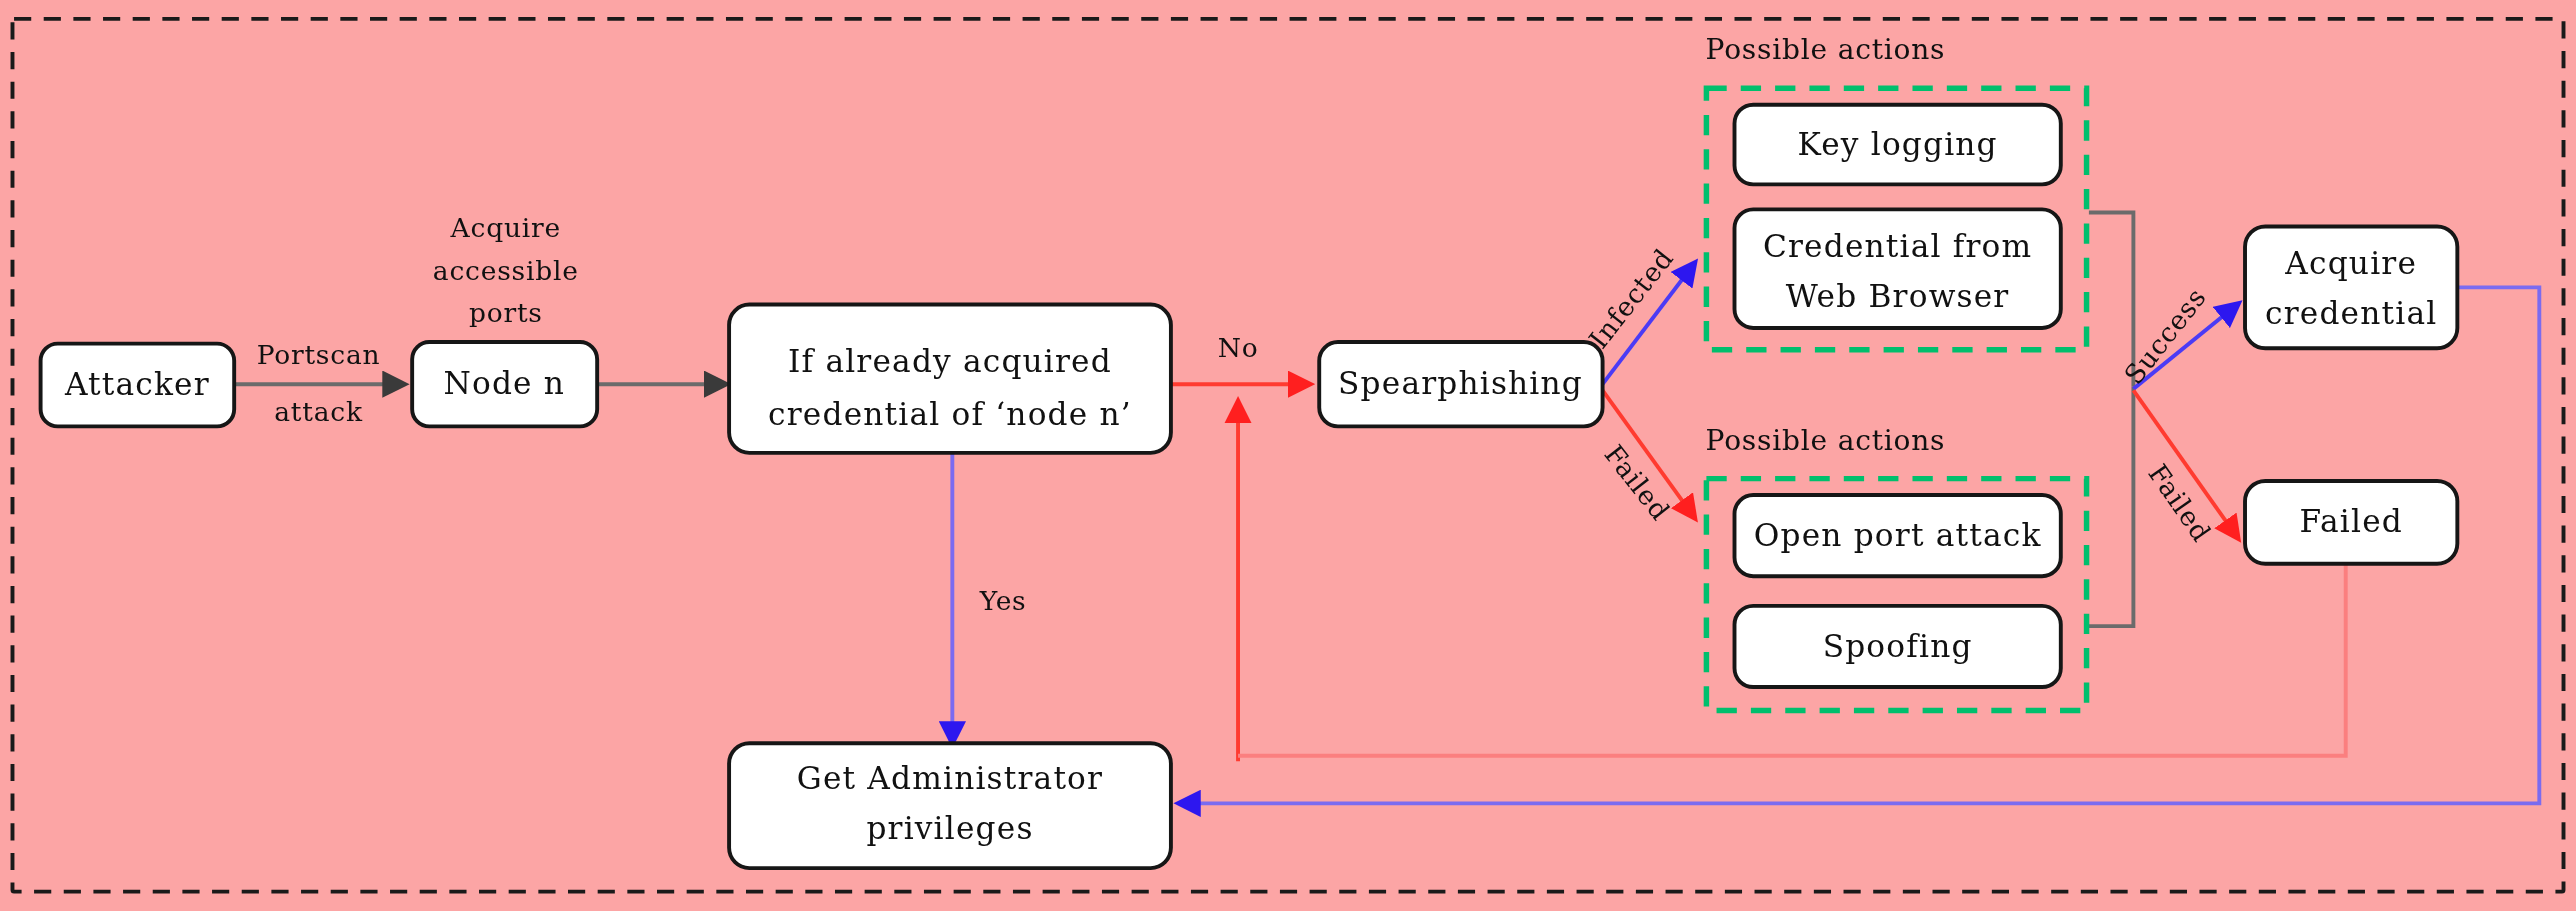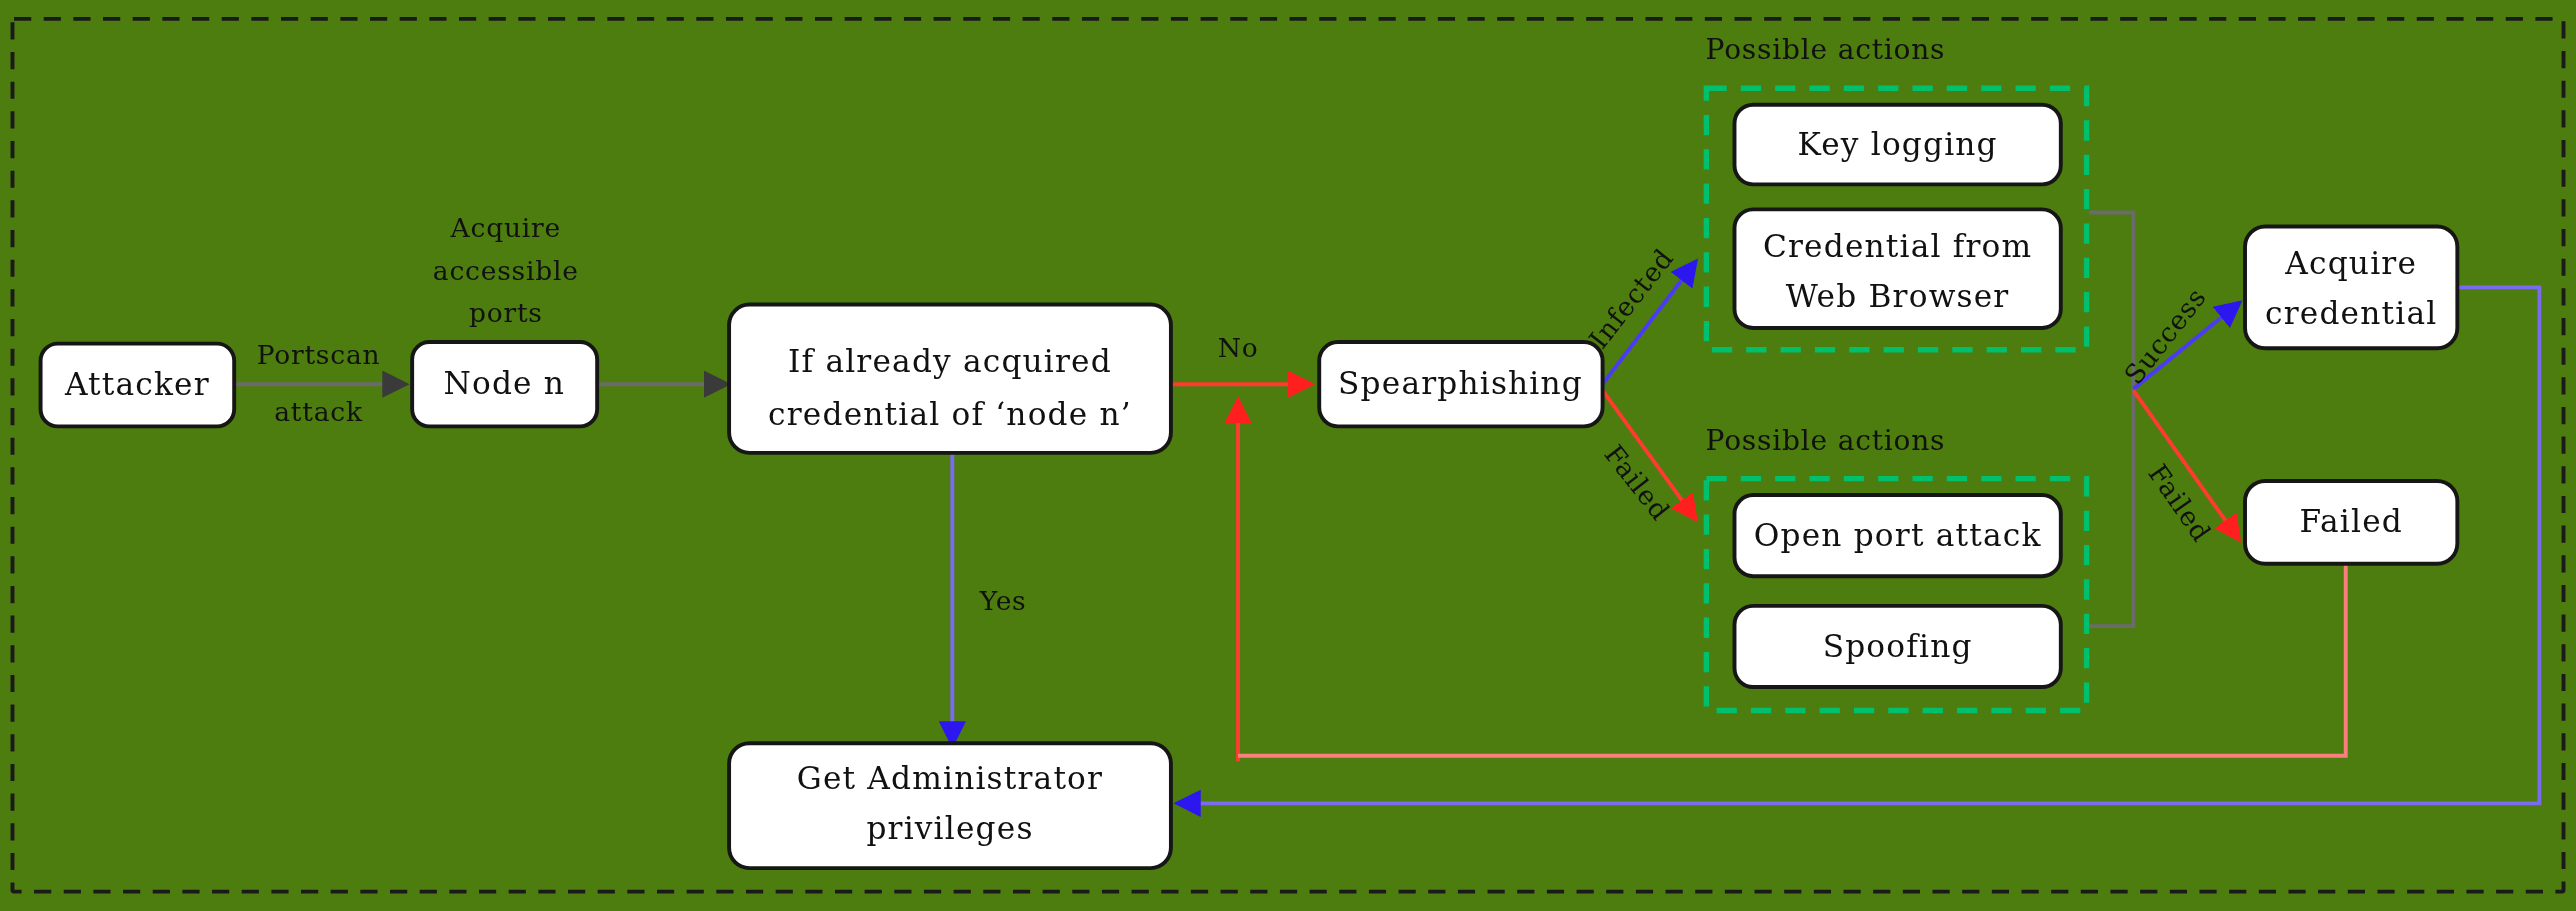--- a/index.html
+++ b/index.html
@@ -1,17 +1,17 @@
 <!DOCTYPE html>
 <html style="font-size:12.5px"><head>
 <meta charset="utf-8">
 <style>
   html,body{margin:0;padding:0;background:#ffffff;}
   body{font-family:"DejaVu Serif", serif;}
-  #stage{position:relative;width:2576px;height:912px;background:#4d7c0f;overflow:hidden;}
+  #stage{position:relative;width:2576px;height:912px;background:#fca5a5;overflow:hidden;}
   #flow{position:absolute;inset:0;}
   .nodetext{font-family:"DejaVu Serif", serif;font-size:40px;fill:#111;text-anchor:middle;dominant-baseline:middle;letter-spacing:1.5px;}
   .edgelabel{font-family:"DejaVu Serif", serif;font-size:34px;fill:#111;text-anchor:middle;dominant-baseline:middle;letter-spacing:1px;}
   .grouplabel{font-family:"DejaVu Serif", serif;font-size:36px;fill:#111;text-anchor:start;dominant-baseline:middle;letter-spacing:1px;}
   .rbox{fill:#ffffff;stroke:#161616;stroke-width:5;}
   .greenbox{fill:none;stroke:#00bf6d;stroke-width:7;stroke-dasharray:26 18;}
   .outerbox{fill:none;stroke:#1a1a1a;stroke-width:5;stroke-dasharray:22 16;}
   .lnk-gray{stroke:#6b6b6b;stroke-width:5;fill:none;}
   .lnk-red{stroke:#ff3b30;stroke-width:5;fill:none;}
   .lnk-redsoft{stroke:#fb7f7f;stroke-width:5;fill:none;}

